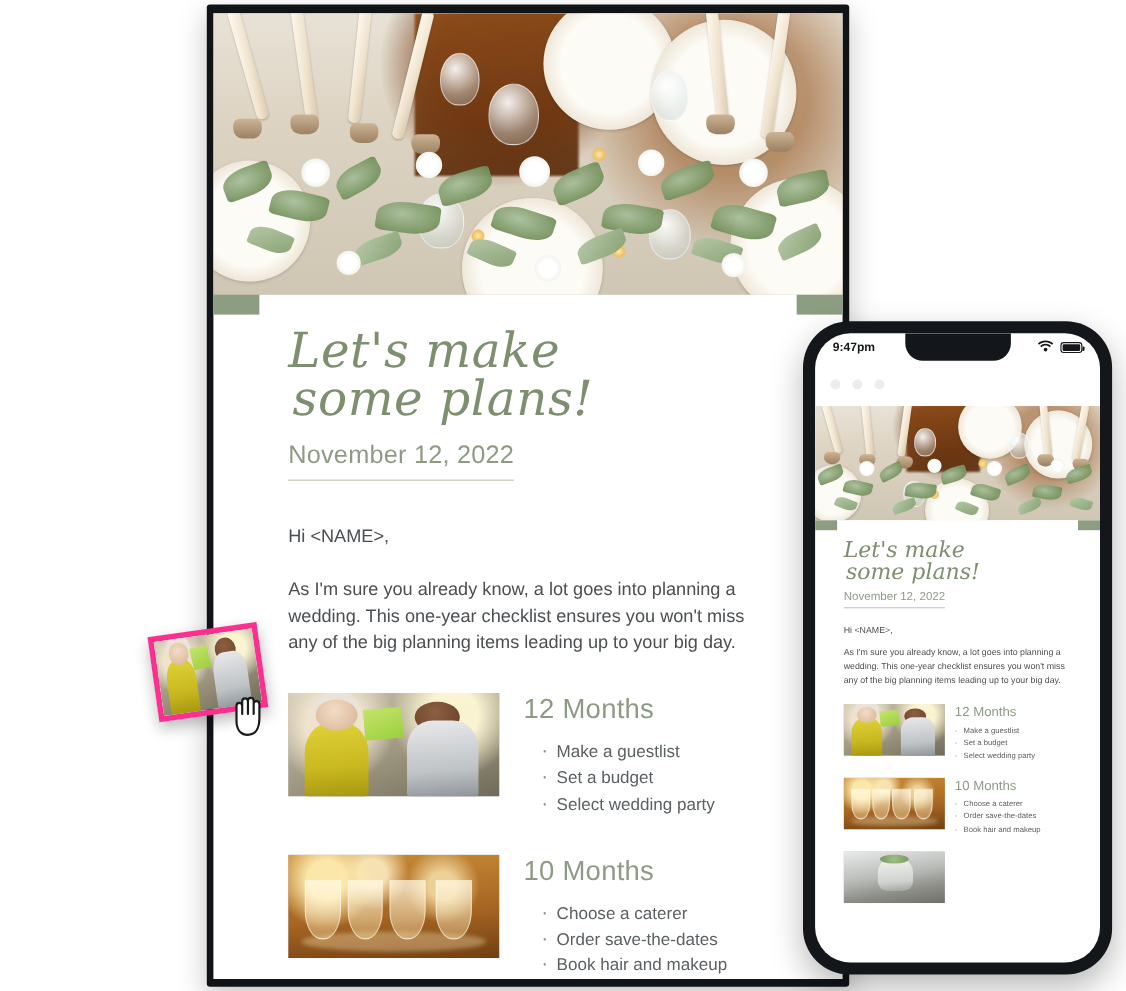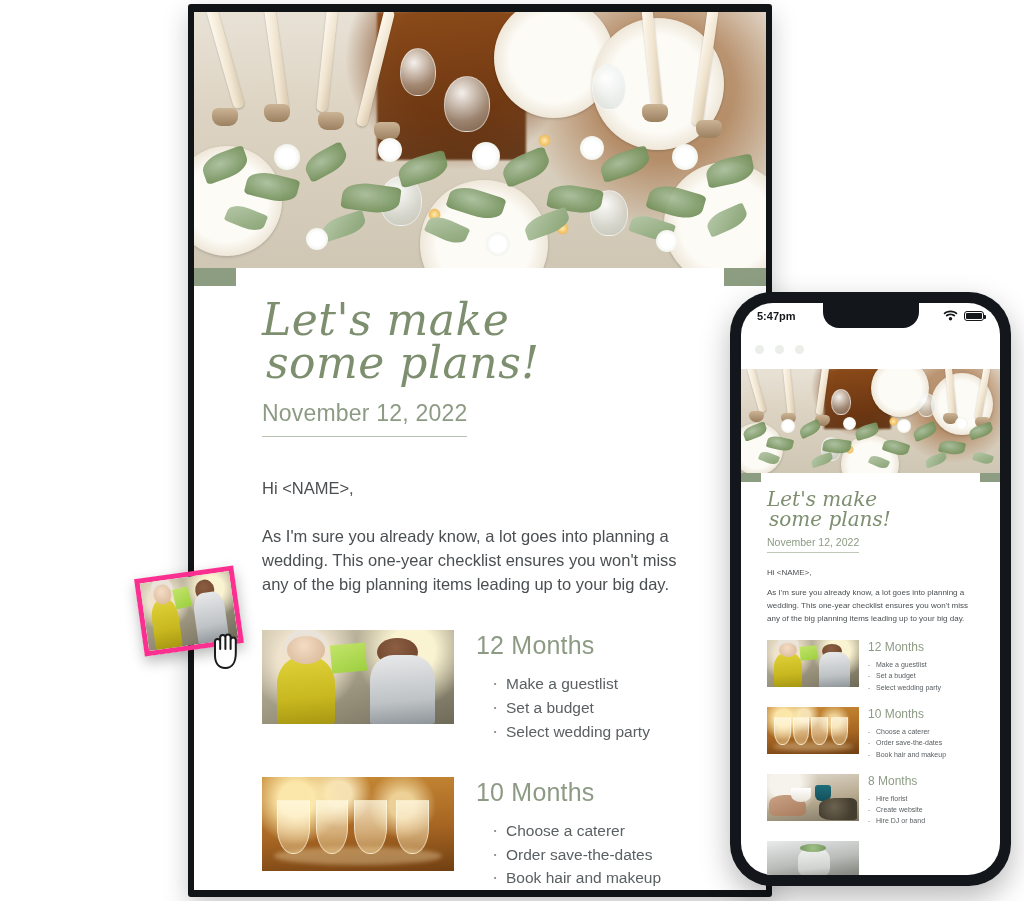--- a/index.html
+++ b/index.html
@@ -418,21 +418,21 @@
         
         
       </div>
     </div>
   </div>
 
   <div class="phone-frame">
     <div class="phone-screen">
       <div class="notch"></div>
       <div class="status-bar">
-        <span class="status-time">5:47pm</span>
+        <span class="status-time">9:47pm</span>
         <span class="status-right">
           <span>
             <svg width="15" height="11" viewBox="0 0 15 11">
               <path d="M7.5 2.2c2.3 0 4.4.85 5.9 2.25l1.1-1.25C12.75 1.5 10.25.5 7.5.5S2.25 1.5.5 3.2l1.1 1.25C3.1 3.05 5.2 2.2 7.5 2.2z" fill="#15181b"></path>
               <path d="M7.5 5.2c1.45 0 2.8.55 3.8 1.45l1.05-1.2C11.1 4.3 9.4 3.6 7.5 3.6s-3.6.7-4.85 1.85l1.05 1.2C4.7 5.75 6.05 5.2 7.5 5.2z" fill="#15181b"></path>
               <circle cx="7.5" cy="8.8" r="1.7" fill="#15181b"></circle>
             </svg>
           </span>
           <span class="batt">
               <i></i>
@@ -532,38 +532,20 @@
           <div>
             <div class="m-row-title">10 Months</div>
             <ul class="m-list">
               <li>Choose a caterer</li>
               <li>Order save-the-dates</li>
               <li>Book hair and makeup</li>
             </ul>
           </div>
         </div>
 
-        <div class="m-row">
-          <div class="m-thumb">
-            <div class="ph-florist">
-                <span class="arm"></span>
-                <span class="bowl"></span>
-                <span class="pot"></span>
-                <span class="moss"></span>
-              </div>
-          </div>
-          <div>
-            <div class="m-row-title">8 Months</div>
-            <ul class="m-list">
-              <li>Hire florist</li>
-              <li>Create website</li>
-              <li>Hire DJ or band</li>
-            </ul>
-          </div>
-        </div>
 
         <div class="m-row">
           <div class="m-thumb">
             <div class="ph-dog"></div>
           </div>
           <div>
             <div class="m-row-title">&nbsp;</div>
           </div>
         </div>
       </div>

